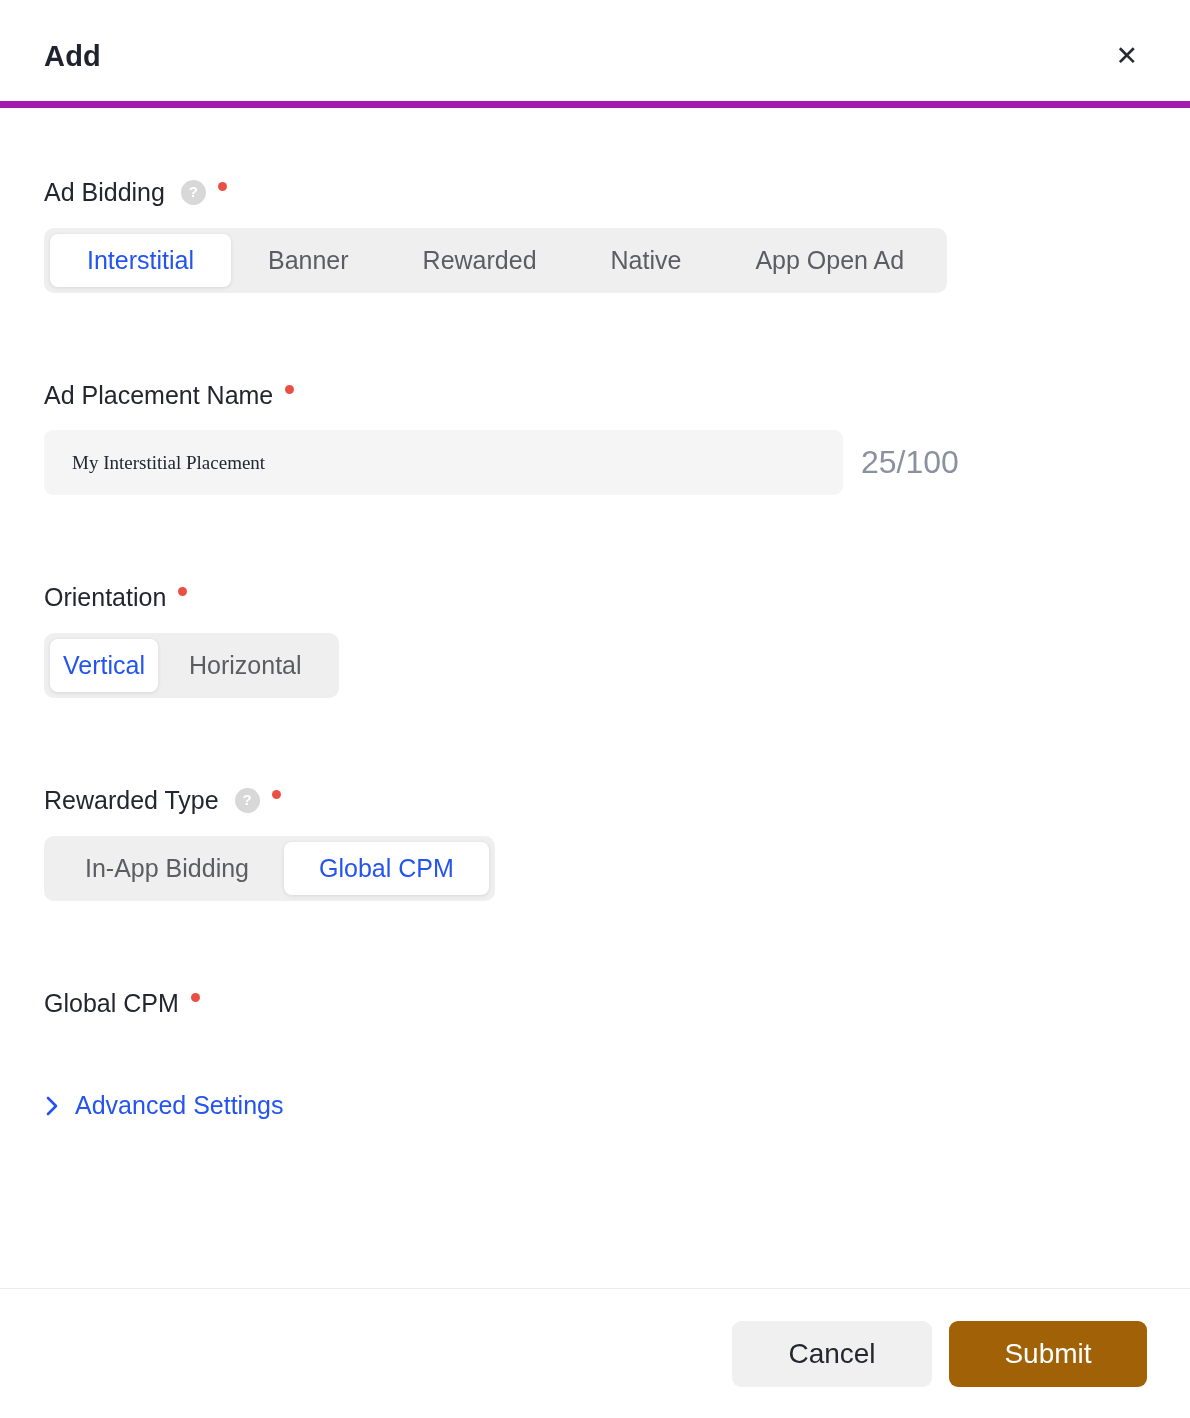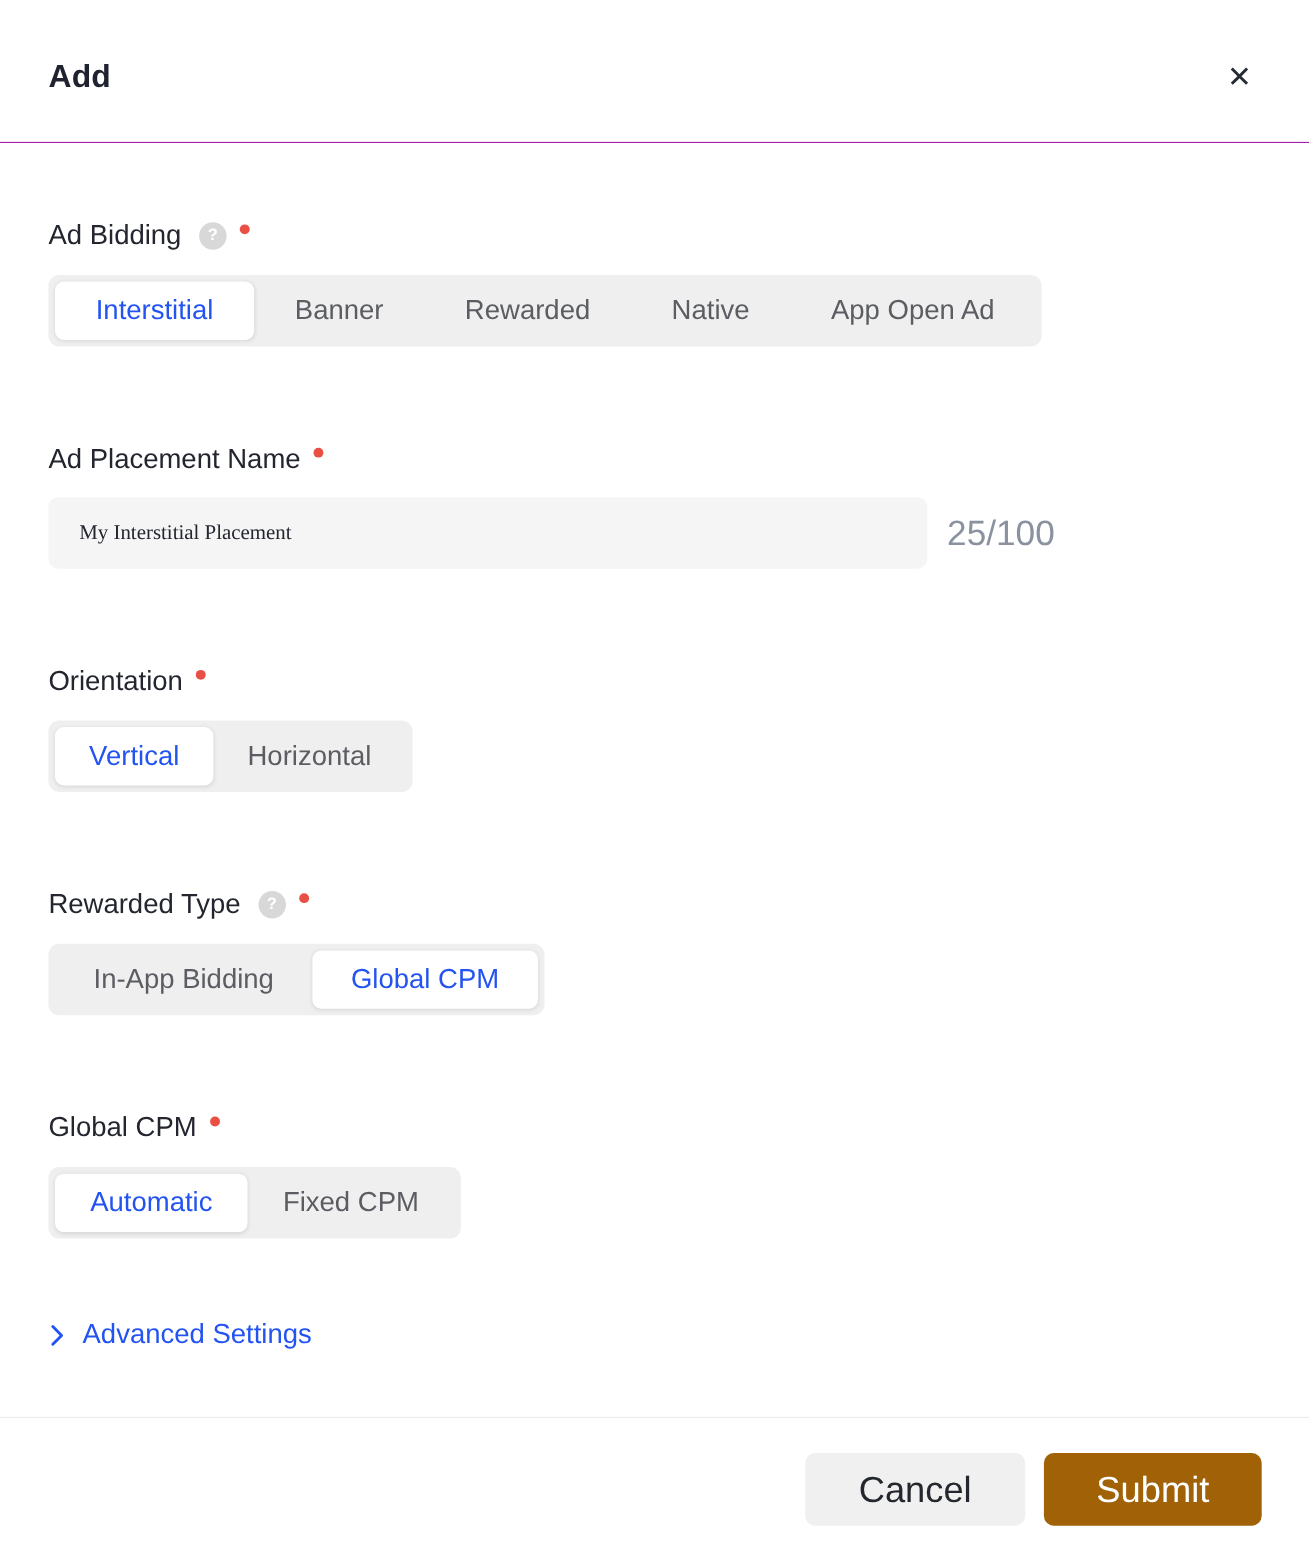--- a/index.html
+++ b/index.html
@@ -8,26 +8,26 @@
     height: 1418px;
     background: #ffffff;
     font-family: "Liberation Sans", "DejaVu Sans", sans-serif;
     color: #23262e;
     position: relative;
     overflow: hidden;
   }
 
   
   .modal-header {
-    height: 130px;
+    height: 108px;
     display: flex;
     align-items: center;
     justify-content: space-between;
     padding: 12px 48px 0 44px;
-    border-bottom: 1px solid #a21caf;
+    border-bottom: 7px solid #a21caf;
   }
   .modal-title {
     font-size: 29px;
     font-weight: 700;
     color: #1f2330;
     letter-spacing: 0.2px;
   }
   .close-btn {
     background: none;
     border: none;
@@ -154,21 +154,21 @@
     background: #ffffff;
     display: flex;
     align-items: center;
     justify-content: flex-end;
     gap: 17px;
     padding-right: 43px;
   }
   .btn {
     height: 66px;
     border-radius: 9px;
-    font-size: 33px;
+    font-size: 28px;
     border: none;
     cursor: pointer;
     font-family: inherit;
   }
   .btn-cancel {
     width: 200px;
     background: #f0f0f0;
     color: #24272e;
   }
   .btn-submit {
@@ -210,43 +210,39 @@
     <input class="text-input" type="text" value="My Interstitial Placement" style="">
     <span class="char-counter">25/100</span>
   </div>
 
   
   <div class="field-label-row mt-88">
     <span>Orientation</span>
     <span class="required-dot"></span>
   </div>
   <div class="segmented">
-    <button class="seg-option selected" style="padding:0 31px;">Vertical</button>
+    <button class="seg-option selected" style="padding:0 13px;">Vertical</button>
     <button class="seg-option" style="padding:0 31px;">Horizontal</button>
   </div>
 
   
   <div class="field-label-row mt-88">
     <span>Rewarded Type</span>
     <span class="help-icon">?</span>
     <span class="required-dot"></span>
   </div>
   <div class="segmented">
     <button class="seg-option" style="padding:0 35px;">In-App Bidding</button>
     <button class="seg-option selected" style="padding:0 35px;">Global CPM</button>
   </div>
 
   
   <div class="field-label-row mt-88">
     <span>Global CPM</span>
     <span class="required-dot"></span>
-  </div>
-  <div class="segmented">
-    <button class="seg-option selected" style="padding:0 32px;">Automatic</button>
-    <button class="seg-option" style="padding:0 32px;">Fixed CPM</button>
   </div>
 
   
   <div>
     <button class="advanced-link">
       <span class="chevron-right-icon">
         <svg width="16" height="26" viewBox="0 0 16 26" fill="none">
           <path d="M4 5 L12 13 L4 21" stroke="#2353f0" stroke-width="2.6" stroke-linecap="round" stroke-linejoin="round"></path>
         </svg>
       </span>

